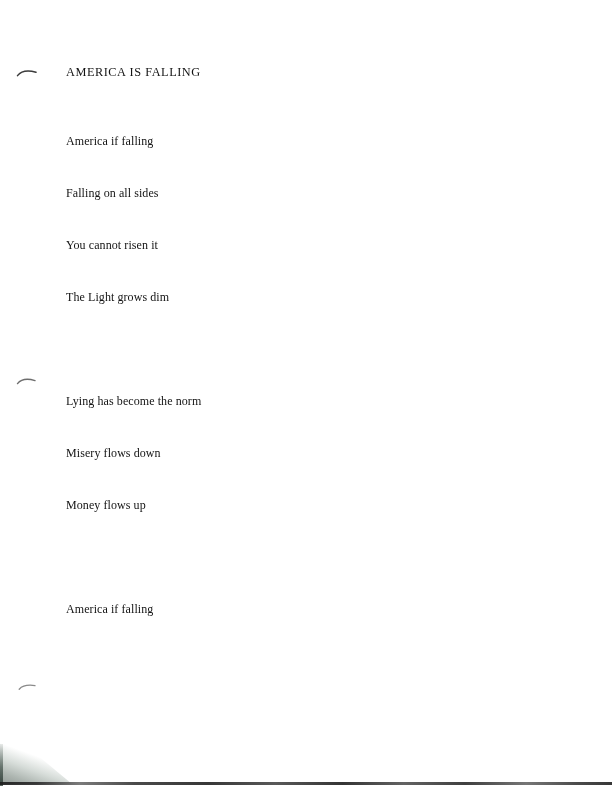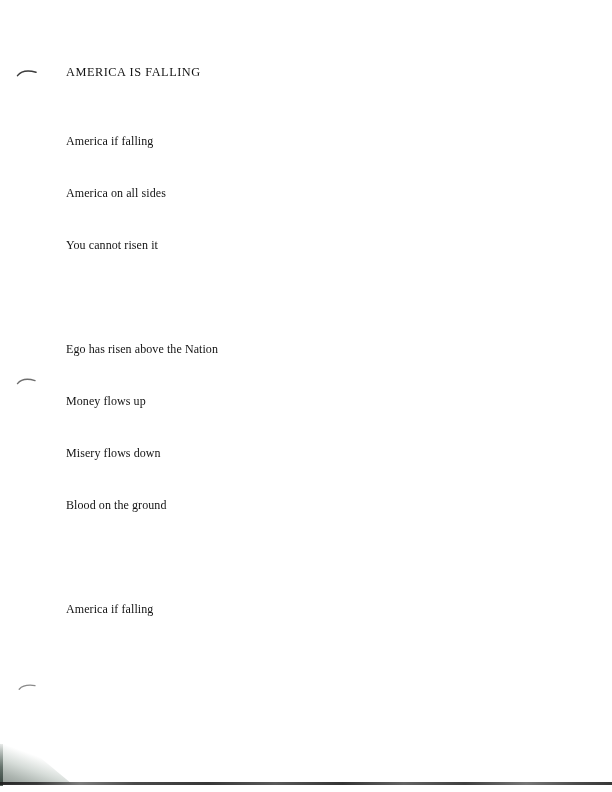--- a/index.html
+++ b/index.html
@@ -111,29 +111,29 @@
 <body>
 
 <div class="page">
 
   <div class="doc-body">
 
     <div class="doc-title">AMERICA IS FALLING</div>
 
     <div class="stanza first-stanza">
       <div class="verse-line">America if falling</div>
-      <div class="verse-line">America on all sides</div>
+      <div class="verse-line">Falling on all sides</div>
       <div class="verse-line">You cannot risen it</div>
+      <div class="verse-line">The Light grows dim</div>
     </div>
 
     <div class="stanza">
-      <div class="verse-line">Ego has risen above the Nation</div>
+      <div class="verse-line">Lying has become the norm</div>
+      <div class="verse-line">Misery flows down</div>
       <div class="verse-line">Money flows up</div>
-      <div class="verse-line">Misery flows down</div>
-      <div class="verse-line">Blood on the ground</div>
     </div>
 
     <div class="stanza">
       <div class="verse-line">America if falling</div>
       
       
       
     </div>
 
   </div>

